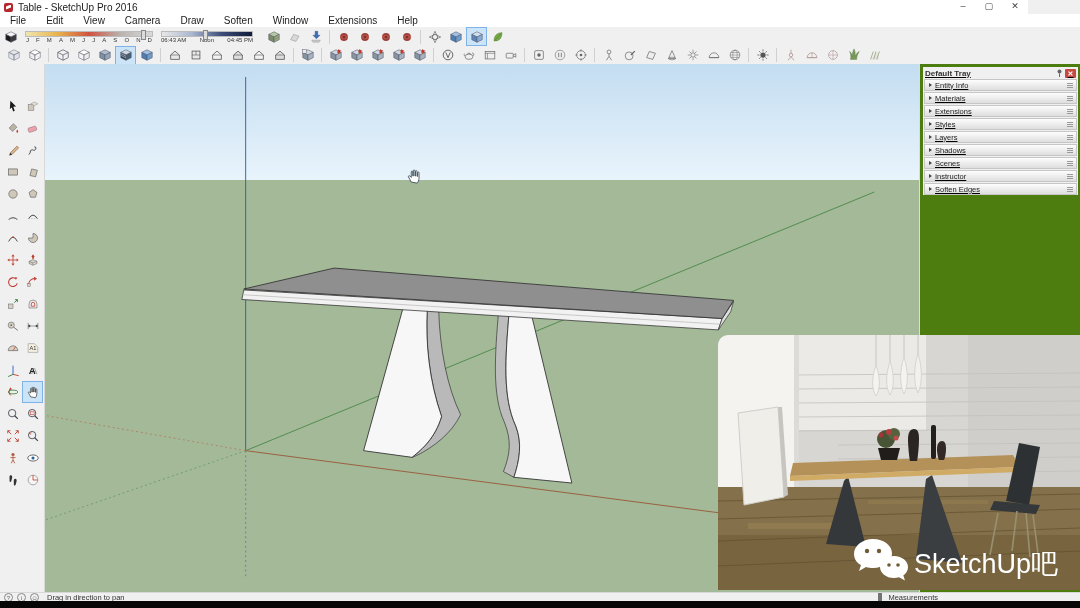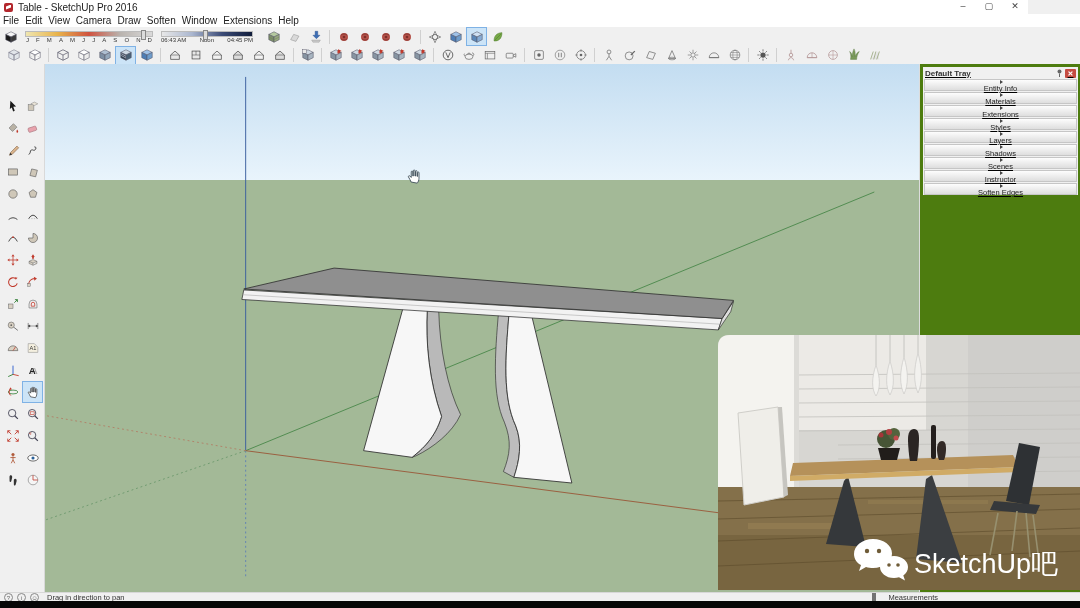--- a/index.html
+++ b/index.html
@@ -6,21 +6,21 @@
   #app{position:relative;width:1080px;height:608px;background:#f0f0f0;overflow:hidden;
        font-family:"Liberation Sans",sans-serif;-webkit-font-smoothing:antialiased;}
   
   #titlebar{position:absolute;left:0;top:0;width:1028px;height:14px;background:#fff;display:flex;align-items:center;font-size:10px;color:#222;}
   #su-logo{width:9px;height:9px;margin:0 5px 0 4px;background:#b3272d;border-radius:2px;position:relative;}
   #su-logo:after{content:"";position:absolute;left:2px;top:2px;width:5px;height:5px;background:#fff;clip-path:polygon(0 40%,100% 0,100% 60%,0 100%);}
   #win-controls{margin-left:auto;display:flex;}
   .winbtn{width:26px;height:14px;text-align:center;line-height:13px;font-size:9px;color:#444;}
   
   #menubar{position:absolute;left:0;top:14px;width:1080px;height:13px;background:#fff;display:flex;align-items:center;font-size:10px;color:#222;border-bottom:1px solid #e4e4e4;}
-  .menu-item{padding:0 3px;height:13px;line-height:13px;}
+  .menu-item{padding:0 10px;height:13px;line-height:13px;}
   
   .toolbar{position:absolute;left:0;width:1080px;background:#f0f0f0;display:flex;align-items:center;}
   #toolbar1{top:27px;height:19px;border-bottom:1px solid #e2e2e2;}
   #toolbar2{top:46px;height:18px;border-bottom:1px solid #d8d8d8;}
   .tbtn{width:19px;height:17px;display:inline-flex;align-items:center;justify-content:center;flex:0 0 auto;border:1px solid transparent;}
   .tbtn.active{background:#cce4f7;border:1px solid #7fb2e5;}
   .tbtn svg{display:block;}
   .tsep{width:1px;height:14px;background:#d0d0d0;margin:0 3px;flex:0 0 auto;}
   
   #month-widget{margin-left:4px;width:128px;}
@@ -41,31 +41,31 @@
   #viewport{position:absolute;left:45px;top:64px;width:874px;height:528px;overflow:hidden;}
   #sky{position:absolute;left:0;top:0;width:874px;height:116px;background:linear-gradient(#c3ddf1,#e9f4fc);}
   #groundp{position:absolute;left:0;top:116px;width:874px;height:412px;background:#a3b997;}
   #vpsvg{position:absolute;left:0;top:0;}
   
   #tray{position:absolute;left:919px;top:64px;width:161px;height:528px;background:#4d7c0f;border-left:1px solid #dcdcdc;box-sizing:border-box;text-decoration:underline;}
   #tray-inner{margin:3px 2px 0 3px;background:#f0f0f0;}
   #tray-header{height:12px;display:flex;align-items:center;font-size:8px;font-weight:bold;color:#333;padding:0 2px;}
   #tray-close{margin-left:2px;width:11px;height:9px;background:#c54b41;color:#fff;font-size:7px;line-height:9px;text-align:center;border-radius:1px;}
   #tray-pin{margin-left:auto;font-size:7px;color:#555;}
-  .tray-row{height:10px;margin:0 1px 1px 1px;background:linear-gradient(#fdfdfd,#dedede);border:1px solid #c6c6c6;display:flex;align-items:center;font-size:7.5px;color:#222;flex-direction:column;}
+  .tray-row{height:10px;margin:0 1px 1px 1px;background:linear-gradient(#fdfdfd,#dedede);border:1px solid #c6c6c6;display:flex;align-items:center;font-size:7.5px;color:#222;}
   .tray-arrow{width:0;height:0;border-left:3px solid #444;border-top:2.5px solid transparent;border-bottom:2.5px solid transparent;margin:0 3px 0 4px;}
   .tray-grid{margin-left:auto;margin-right:3px;width:6px;height:5px;background:repeating-linear-gradient(#9a9a9a 0 1px,transparent 1px 2px);}
   
   #photo{position:absolute;left:718px;top:335px;width:362px;height:255px;}
   
   #statusbar{position:absolute;left:0;top:592px;width:1080px;height:9px;background:#f0f0f0;display:flex;align-items:flex-start;font-size:7.5px;color:#333;border-top:1px solid #d8d8d8;box-sizing:border-box;}
   .stico{width:9px;height:9px;border:1px solid #888;border-radius:50%;font-size:6px;line-height:8px;text-align:center;color:#666;margin-left:4px;box-sizing:border-box;}
   #status-hint{margin-left:8px;}
   #meas{margin-left:auto;display:flex;align-items:center;}
-  #meas-label{border-left:4px solid #737373;padding-left:12px;}
+  #meas-label{border-left:4px solid #737373;padding-left:6px;}
   #meas-input{width:130px;height:8px;margin:0 6px;}
   #blackbar{position:absolute;left:0;top:601px;width:1080px;height:7px;background:#060606;}
 </style>
 </head>
 <body>
 
 <div id="app">
 
   <div id="titlebar">
     <div id="su-logo"></div>

